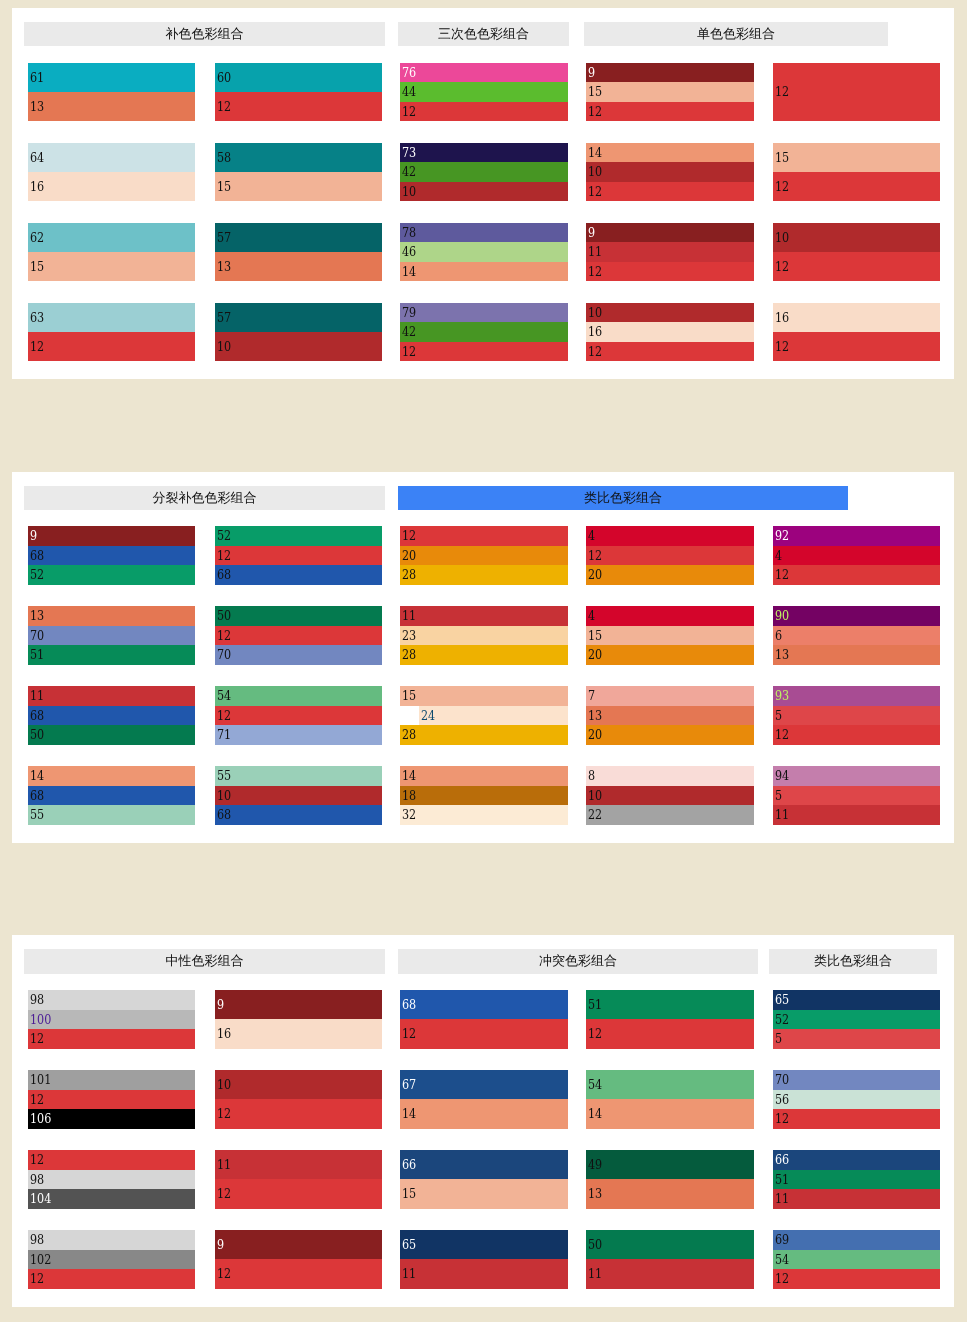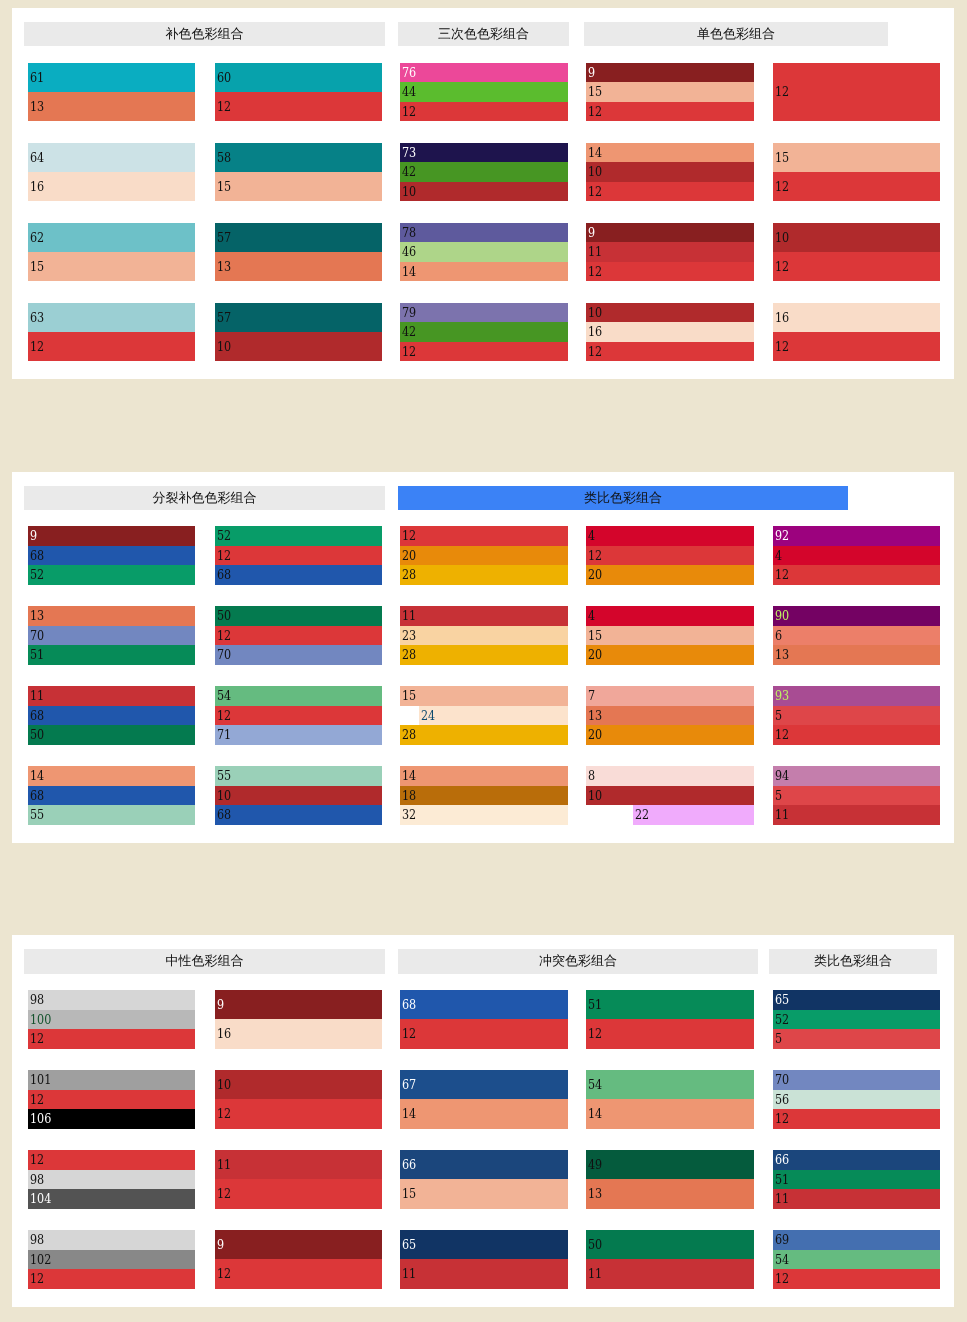--- a/index.html
+++ b/index.html
@@ -454,21 +454,21 @@
                   <span>20</span>
                 </div>
             </div>
             <div class="swatch n3">
               <div class="bar" style="background: rgb(249, 220, 215); color: rgb(17, 17, 17);">
                   <span>8</span>
                 </div>
               <div class="bar" style="background: rgb(176, 42, 44); color: rgb(17, 17, 17);">
                   <span>10</span>
                 </div>
-              <div class="bar" style="background: #f0abfc; color: rgb(17, 17, 17); margin-left: 47px;">
+              <div class="bar" style="background: #a3a3a3; color: rgb(17, 17, 17);">
                   <span>22</span>
                 </div>
             </div>
           </div>
           <div class="col" style="left:373px;width:167px;">
             <div class="swatch n3">
               <div class="bar" style="background: rgb(156, 2, 126); color: rgb(255, 255, 255);">
                   <span>92</span>
                 </div>
               <div class="bar" style="background: rgb(212, 5, 43); color: rgb(17, 17, 17);">
@@ -519,21 +519,21 @@
   <div class="card" style="background: rgb(255, 255, 255);">
     <div class="row">
       <div class="group" style="left:0px;width:354.6px;">
         <div class="group-header" style="left: -4px; width: 361px; background: rgb(234, 234, 234); color: rgb(17, 17, 17);">中性色彩组合</div>
         <div class="group-body">
           <div class="col" style="left:0px;width:167px;">
             <div class="swatch n3">
               <div class="bar" style="background: rgb(214, 214, 214); color: rgb(17, 17, 17);">
                   <span>98</span>
                 </div>
-              <div class="bar" style="background: rgb(184, 184, 184); color: #14532d;">
+              <div class="bar" style="background: rgb(184, 184, 184); color: #4c1d95;">
                   <span>100</span>
                 </div>
               <div class="bar" style="background: rgb(220, 55, 57); color: rgb(17, 17, 17);">
                   <span>12</span>
                 </div>
             </div>
             <div class="swatch n3">
               <div class="bar" style="background: rgb(159, 159, 159); color: rgb(17, 17, 17);">
                   <span>101</span>
                 </div>

